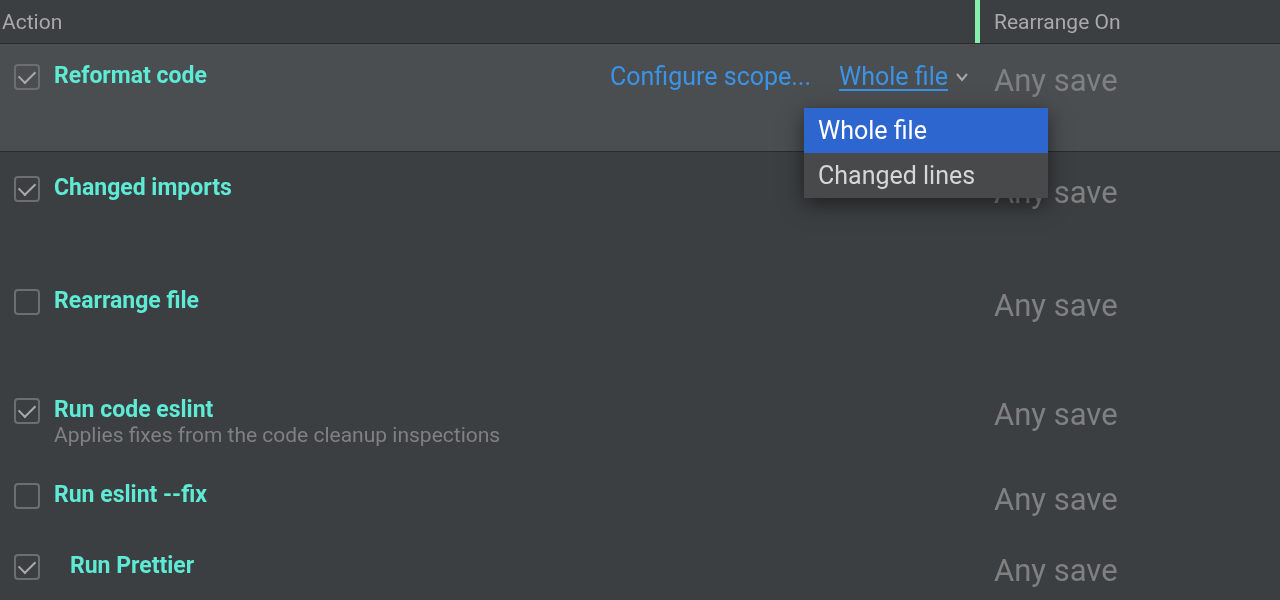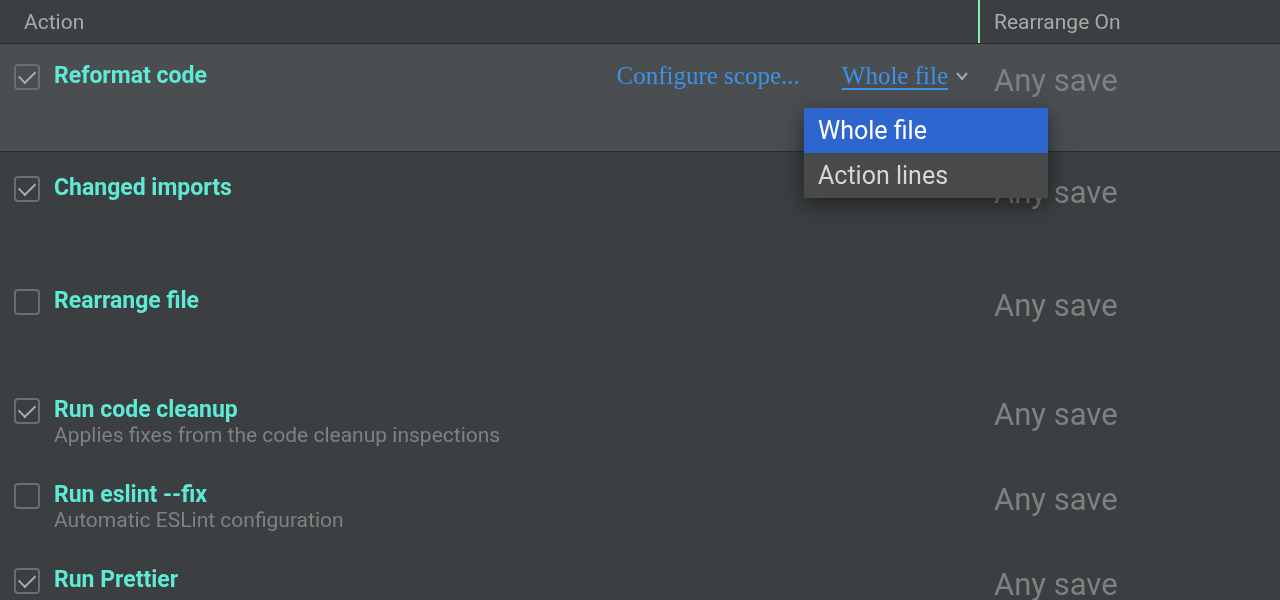--- a/index.html
+++ b/index.html
@@ -18,24 +18,24 @@
   }
   .header-row {
     display: flex;
     height: 44px;
     border-bottom: 1px solid #2b2b2b;
     font-size: 21px;
     color: #a9a9a9;
   }
   .header-cell-action {
     flex: 1;
-    padding: 8px 24px;
-    display: flex;
-    align-items: center;
-    border-right: 2px solid #86efac;
+    padding: 8px 2px;
+    display: flex;
+    align-items: center;
+    border-right: 5px solid #86efac;
     text-align: right;
   }
   .header-cell-activated {
     width: 300px;
     padding: 8px 14px;
     display: flex;
     align-items: center;
   }
   .row {
     display: flex;
@@ -52,20 +52,21 @@
     padding-top: 22px;
     padding-bottom: 54px;
   }
   .row.normal-gap {
     padding-top: 18px;
     padding-bottom: 16px;
   }
   .row.last {
     padding-top: 18px;
     padding-bottom: 0;
+    gap: 16px;
   }
   .checkbox {
     width: 26px;
     height: 26px;
     border: 2px solid #6e6e6e;
     border-radius: 4px;
     margin-right: 14px;
     flex-shrink: 0;
     display: flex;
     align-items: center;
@@ -93,23 +94,22 @@
     color: #5eead4;
     font-weight: bold;
   }
   .action-desc {
     font-size: 21px;
     color: #808080;
   }
   .links {
     display: flex;
     align-items: center;
-    gap: 42px;
+    gap: 28px;
     margin-right: 10px;
-    font-family: Liberation Serif, serif;
   }
   .link {
     font-size: 25px;
     color: #3b93e8;
     cursor: pointer;
   }
   .dropdown-link {
     font-size: 25px;
     color: #3b93e8;
     text-decoration: underline;
@@ -186,41 +186,40 @@
     <div class="checkbox"></div>
     <div class="action-col">
       <span class="action-label">Rearrange file</span>
     </div>
     <div class="activated-col">Any save</div>
   </div>
 
   <div class="row normal-gap">
     <div class="checkbox checked"></div>
     <div class="action-col">
-      <span class="action-label">Run code cleanup</span>
+      <span class="action-label">Run code eslint</span>
       <span class="action-desc">Applies fixes from the code cleanup inspections</span>
     </div>
     <div class="activated-col">Any save</div>
   </div>
 
   <div class="row normal-gap">
     <div class="checkbox"></div>
     <div class="action-col">
       <span class="action-label">Run eslint --fix</span>
-      <span class="action-desc">Automatic ESLint configuration</span>
     </div>
     <div class="activated-col">Any save</div>
   </div>
 
   <div class="row last">
     <div class="checkbox checked"></div>
     <div class="action-col">
       <span class="action-label">Run Prettier</span>
     </div>
     <div class="activated-col">Any save</div>
   </div>
 
   <div class="popup">
     <div class="popup-item selected">Whole file</div>
-    <div class="popup-item">Action lines</div>
+    <div class="popup-item">Changed lines</div>
   </div>
 
 </div>
 
 </body></html>

